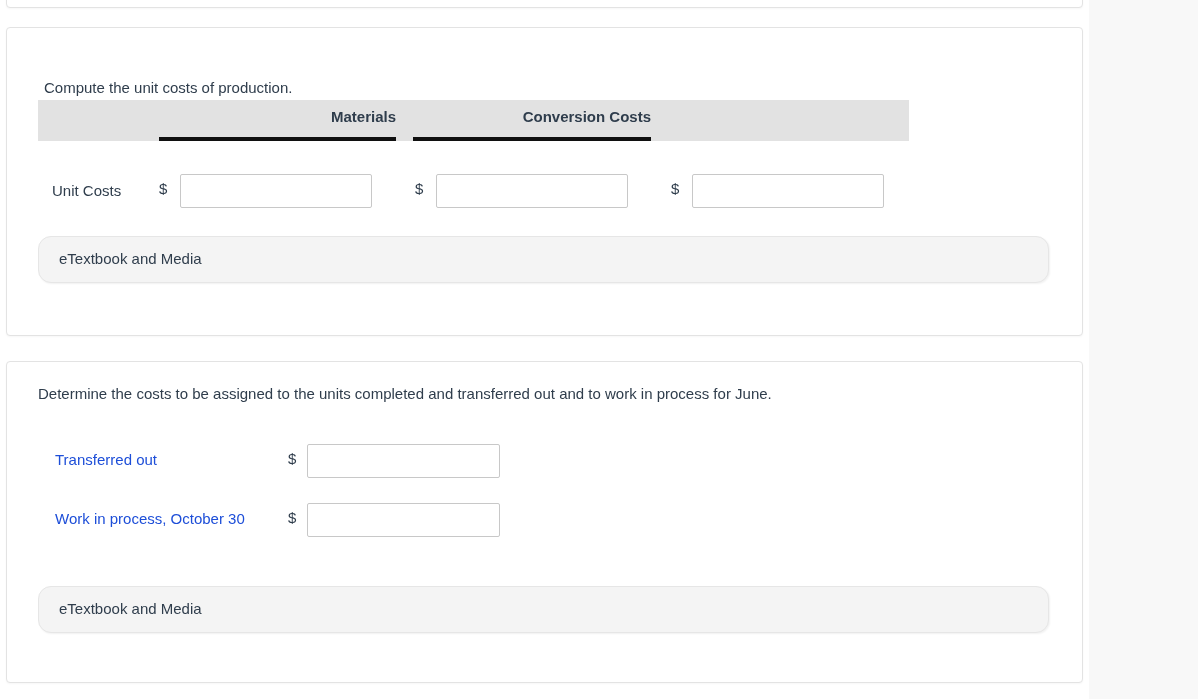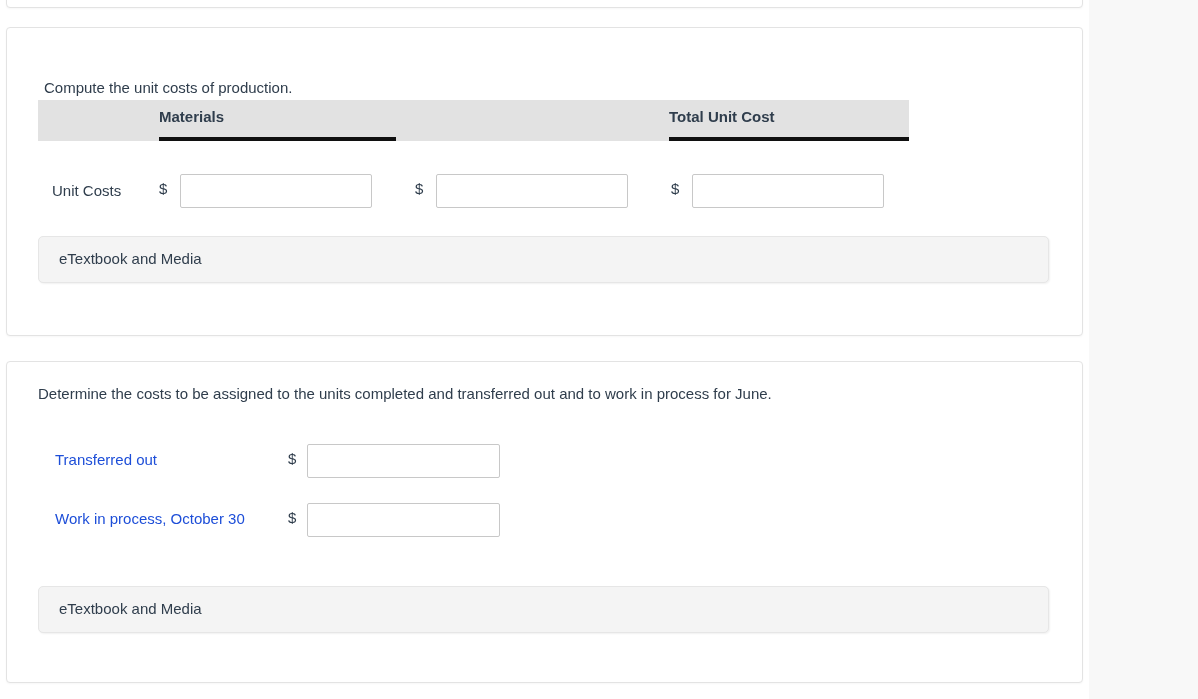--- a/index.html
+++ b/index.html
@@ -84,21 +84,21 @@
     top: 0;
     width: 871px;
     height: 41px;
     background: #e2e2e2;
   }
 
   .head-cell {
     position: absolute;
     top: 0;
     height: 41px;
-    text-align: left;
+    text-align: right;
     font-size: 15px;
     font-weight: bold;
     color: #2f3d4c;
     line-height: 33px;
     box-sizing: border-box;
   }
   .head-cell.ruled {
     border-bottom: 4px solid #101010;
   }
 
@@ -186,21 +186,21 @@
   }
 
   
   .etextbook-bar {
     position: absolute;
     left: 31px;
     width: 1011px;
     height: 47px;
     background: #f4f4f4;
     border: 1px solid #e6e6e6;
-    border-radius: 5px;
+    border-radius: 13px;
     box-sizing: border-box;
     box-shadow: 1px 1px 2px rgba(0,0,0,0.06);
     cursor: pointer;
   }
   .etextbook-bar .etextbook-label {
     position: absolute;
     left: 20px;
     top: 13px;
     font-size: 15px;
     color: #2f3d4c;
@@ -218,21 +218,21 @@
 
   <div class="card card-one">
 
     <div class="prompt" style="left:37px; top:50px;">Compute the unit costs of production.</div>
 
     <div class="unit-table">
 
       <div class="table-head">
         <div class="head-cell head-cell-blank"></div>
         <div class="head-cell head-cell-1 ruled">Materials</div>
-        <div class="head-cell head-cell-3 ruled">Total Unit Cost</div>
+        <div class="head-cell head-cell-2 ruled">Conversion Costs</div>
       </div>
 
       <div class="table-row">
         <div class="row-label">Unit Costs</div>
 
         <div class="cell cell-1">
           <span class="dollar">$</span>
           <input class="answer-input" type="text" value="" style="">
         </div>
 

